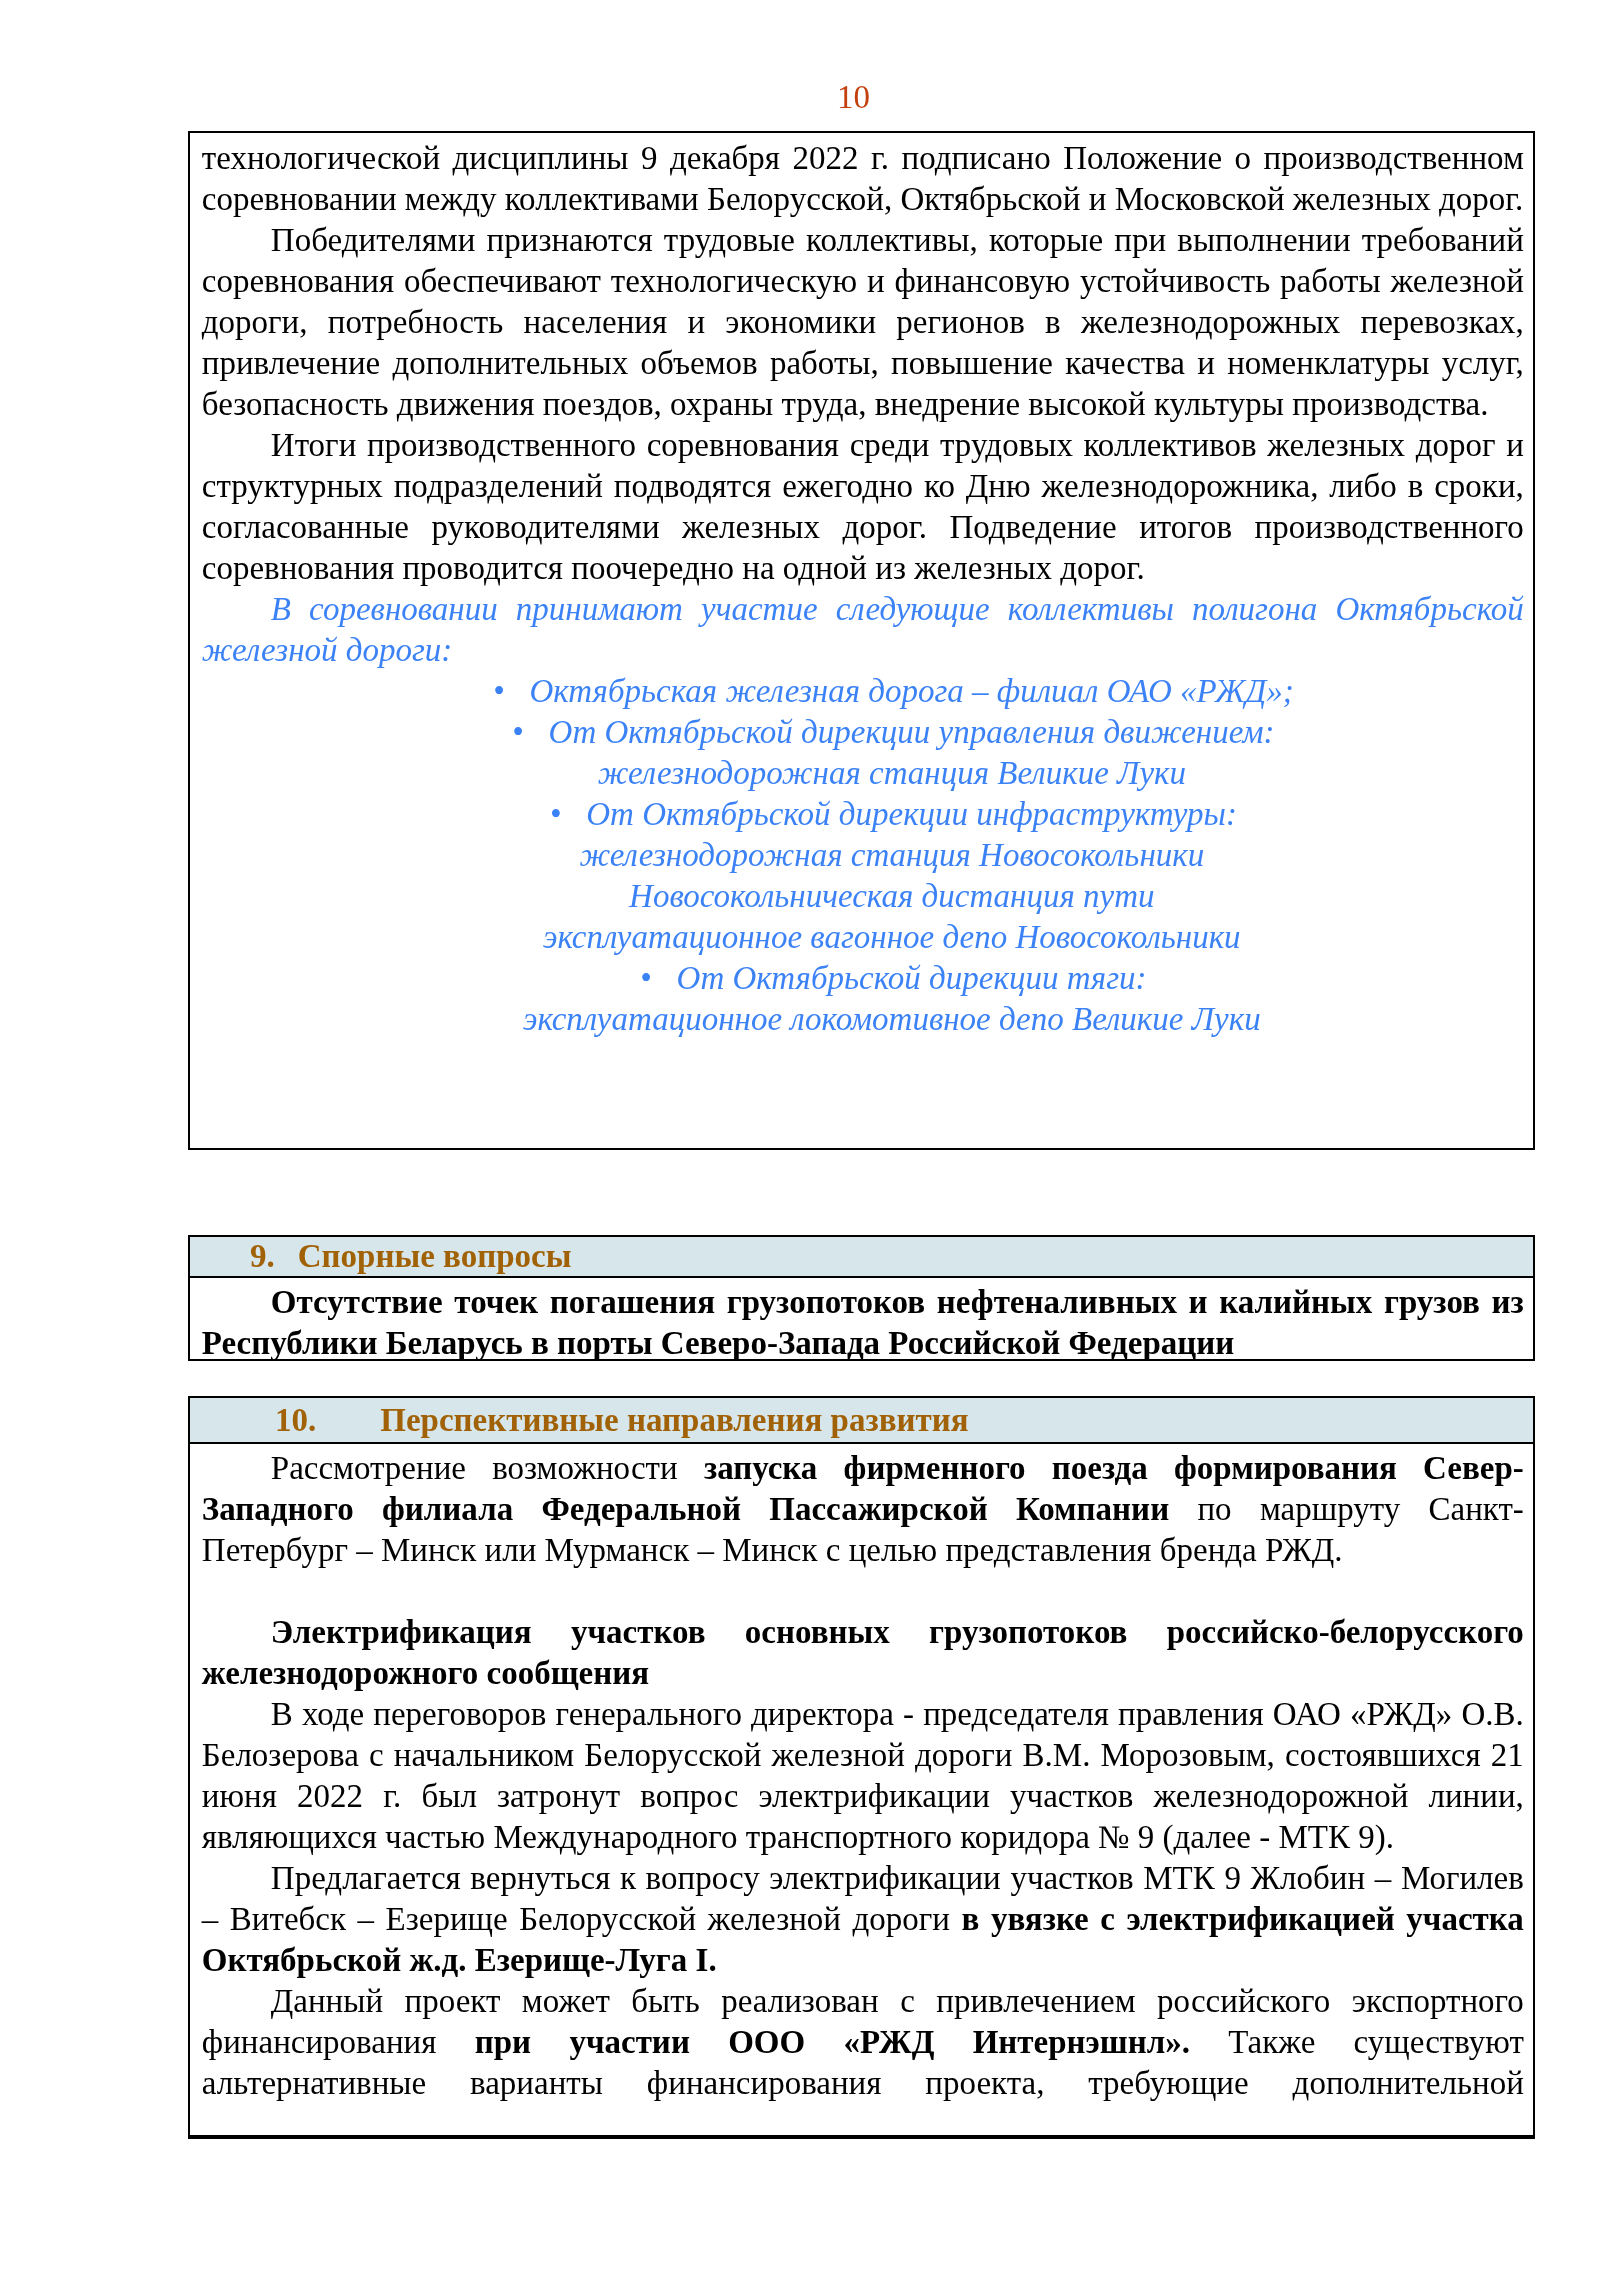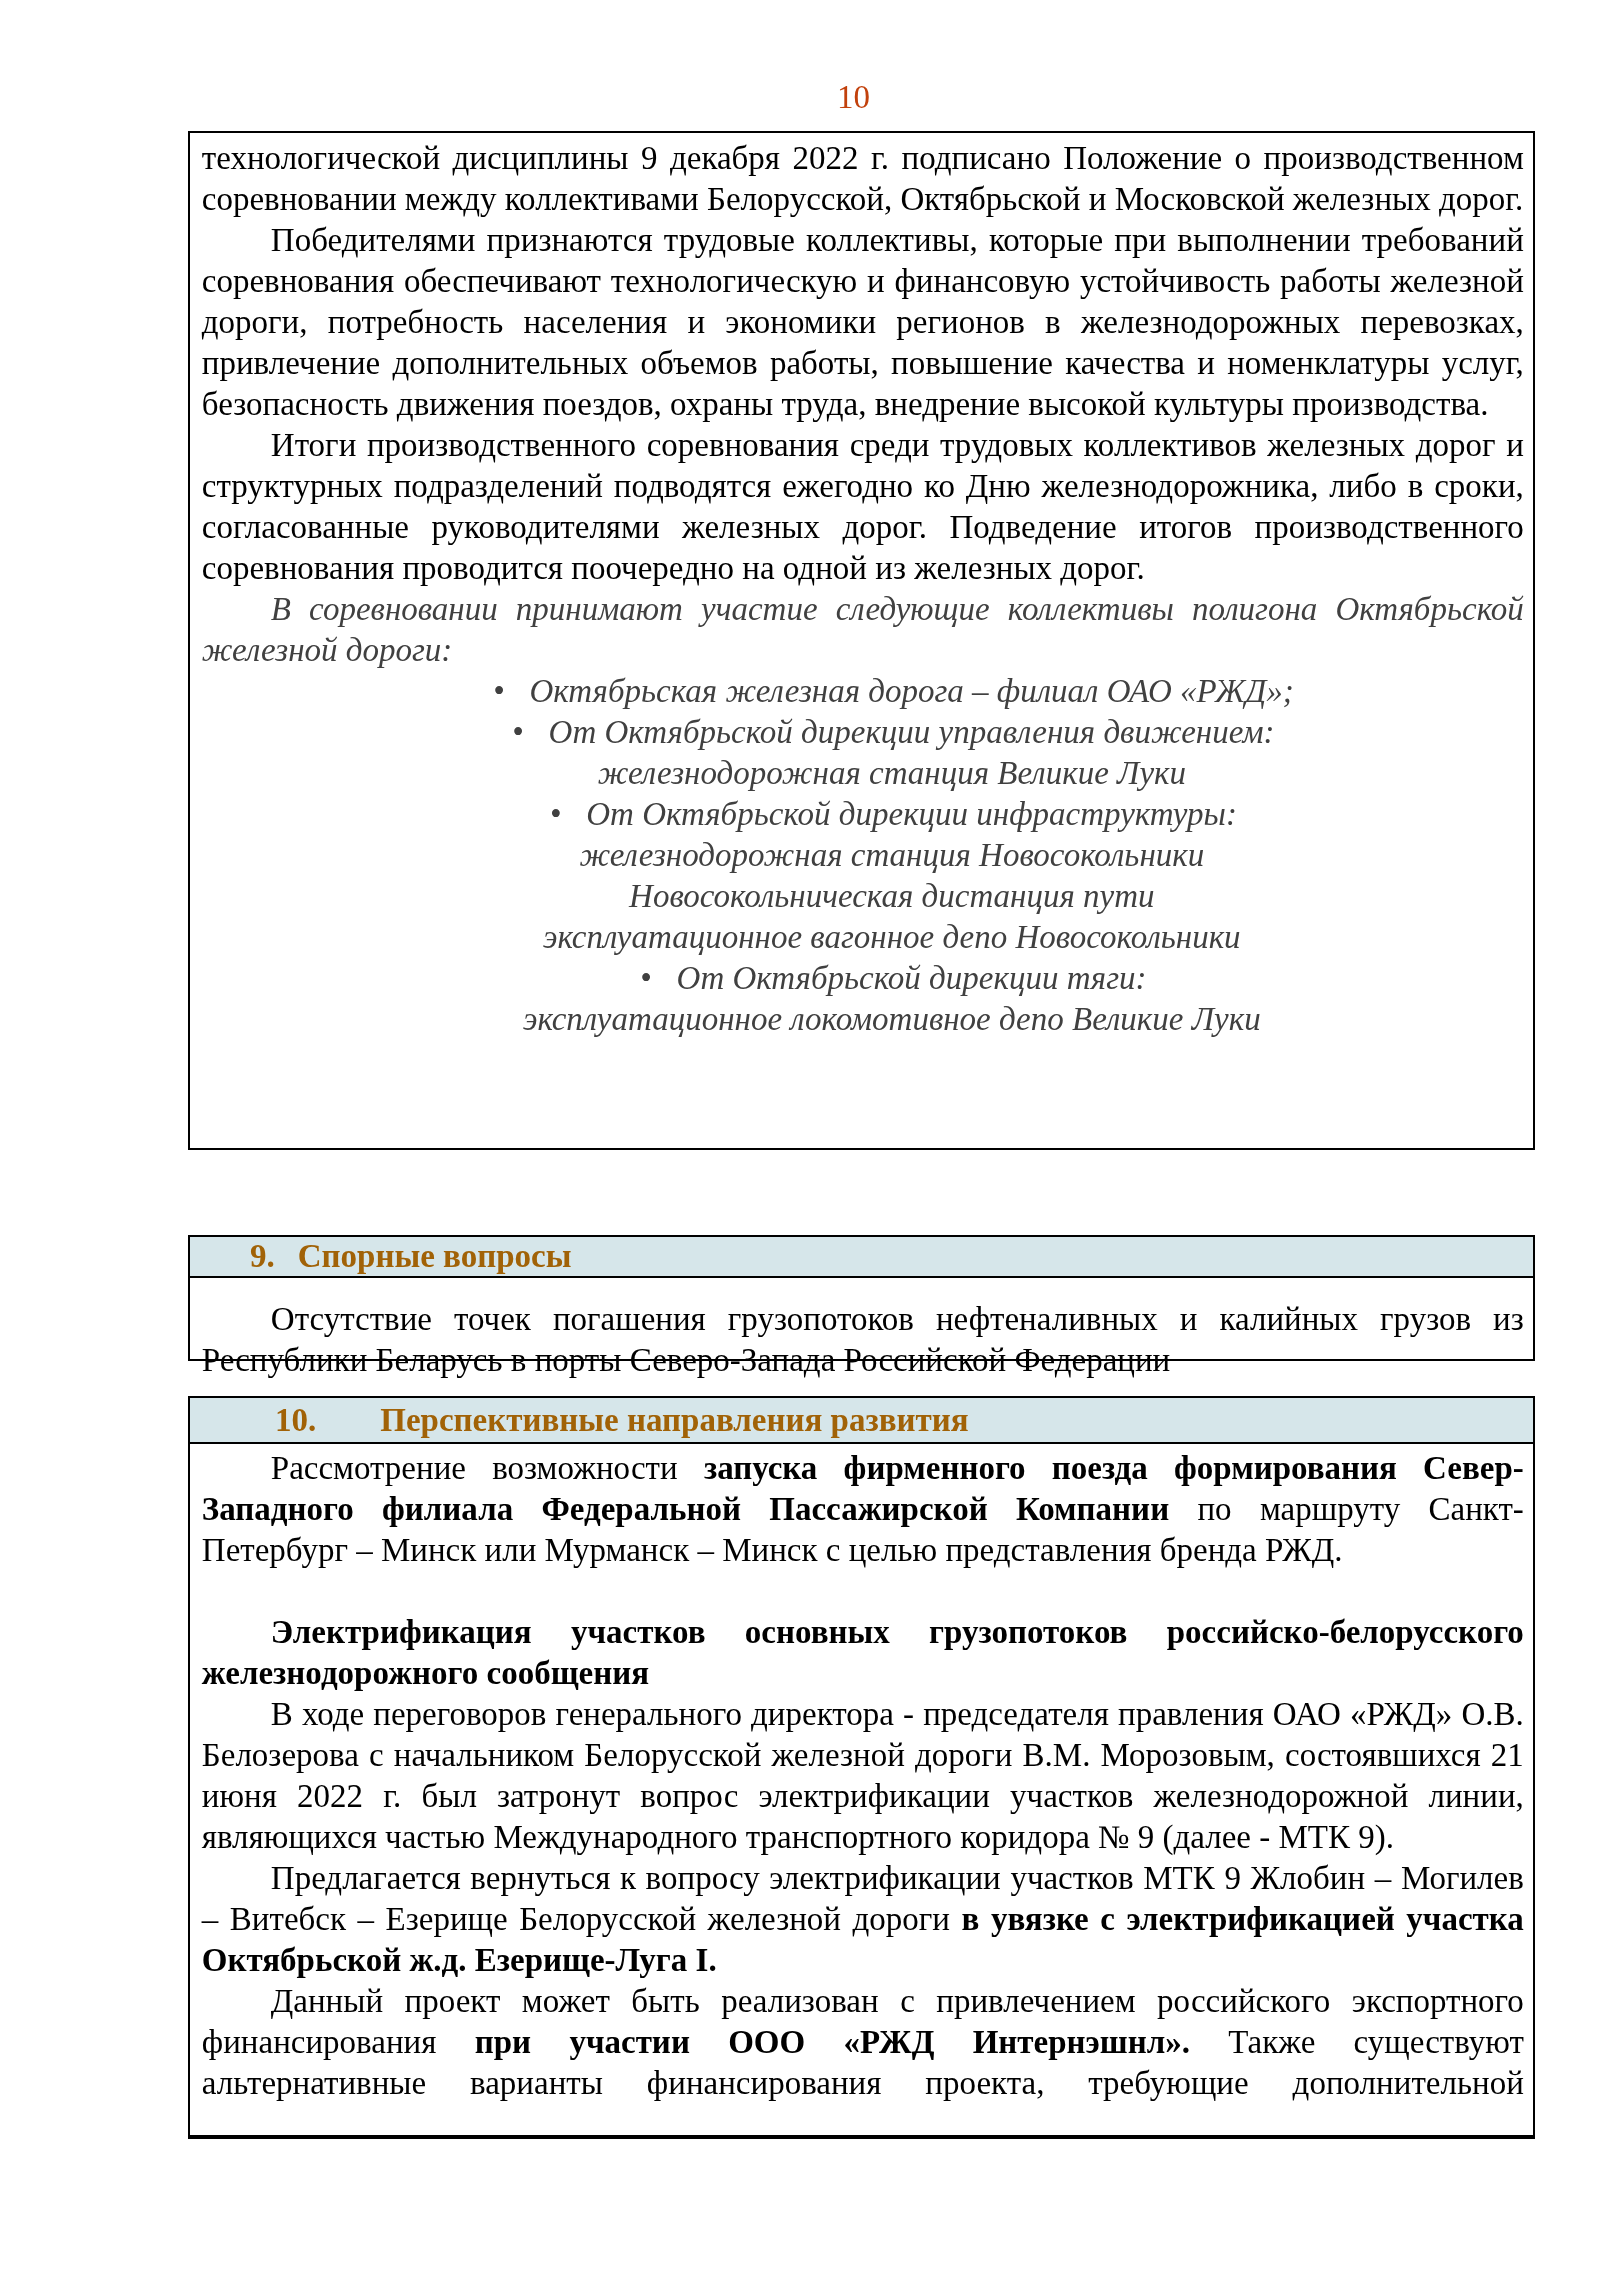--- a/index.html
+++ b/index.html
@@ -20,25 +20,25 @@
     border:2.6px solid #000;box-sizing:border-box;background:#fff;
   }
   #box1{top:131px;height:1019px;}
   #box2{top:1235px;height:126px;}
   #box3{top:1396px;height:743px;border-bottom-width:4.6px;}
   .body-area{
     padding:5.2px 9.2px 0 11.8px;
     font-size:33px;line-height:41px;
     text-align:justify;
   }
-  #box2 .body-area{padding-top:21px;}
+  #box2 .body-area{padding-top:4px;font-weight:bold;}
   #box3 .body-area{padding-top:3.9px;}
   .para{margin:0;}
   .indent{text-indent:69px;}
-  .blue{color:#404040;font-style:italic;}
+  .blue{color:#3b82f6;font-style:italic;}
   .bline{text-align:center;}
   .bline.plain{padding-left:58px;}
   .bline.bullet{padding-left:61px;}
   .bline .btxt{margin-left:25px;}
   .bold{font-weight:bold;}
   .sec-header{
     background:#d6e6ea;
     border-bottom:2.6px solid #000;
     font-weight:bold;color:#a16207;
     font-size:33px;white-space:nowrap;overflow:hidden;

